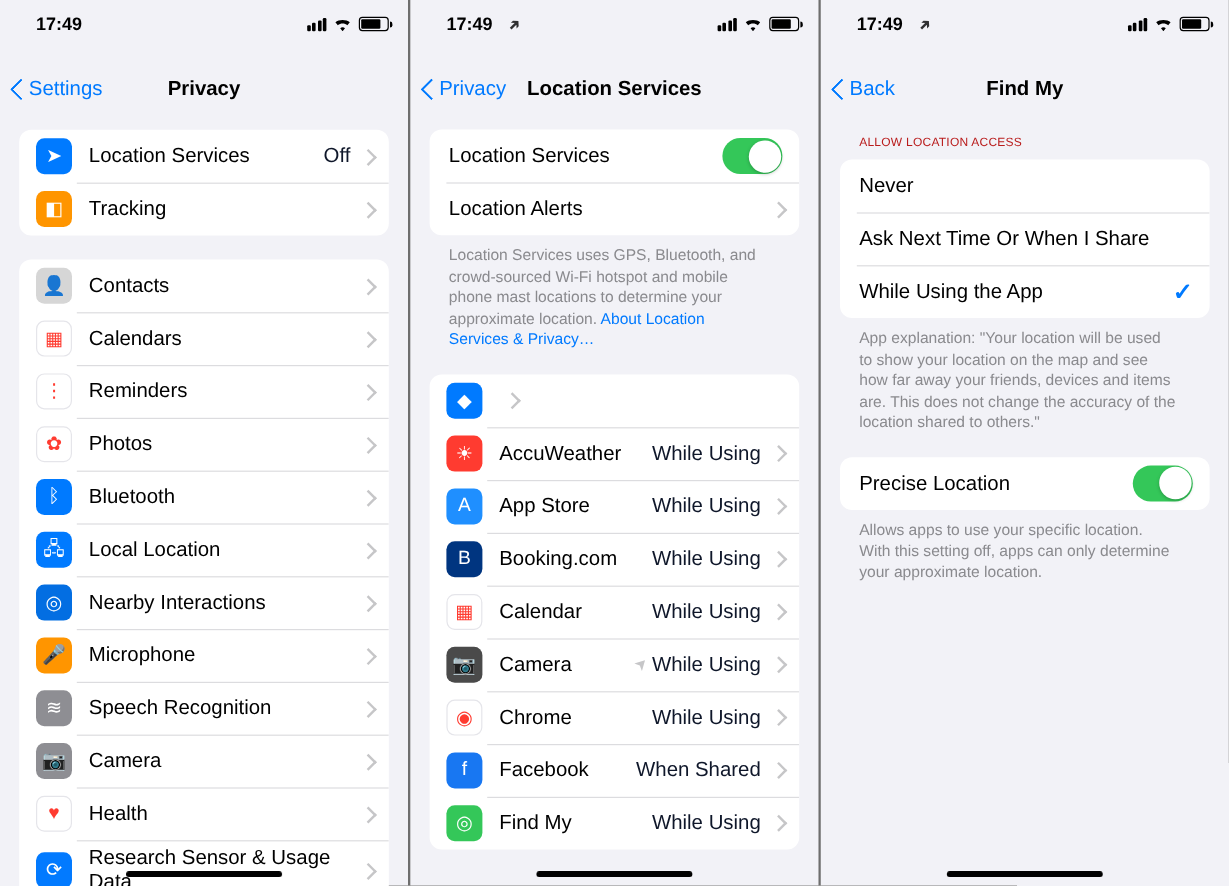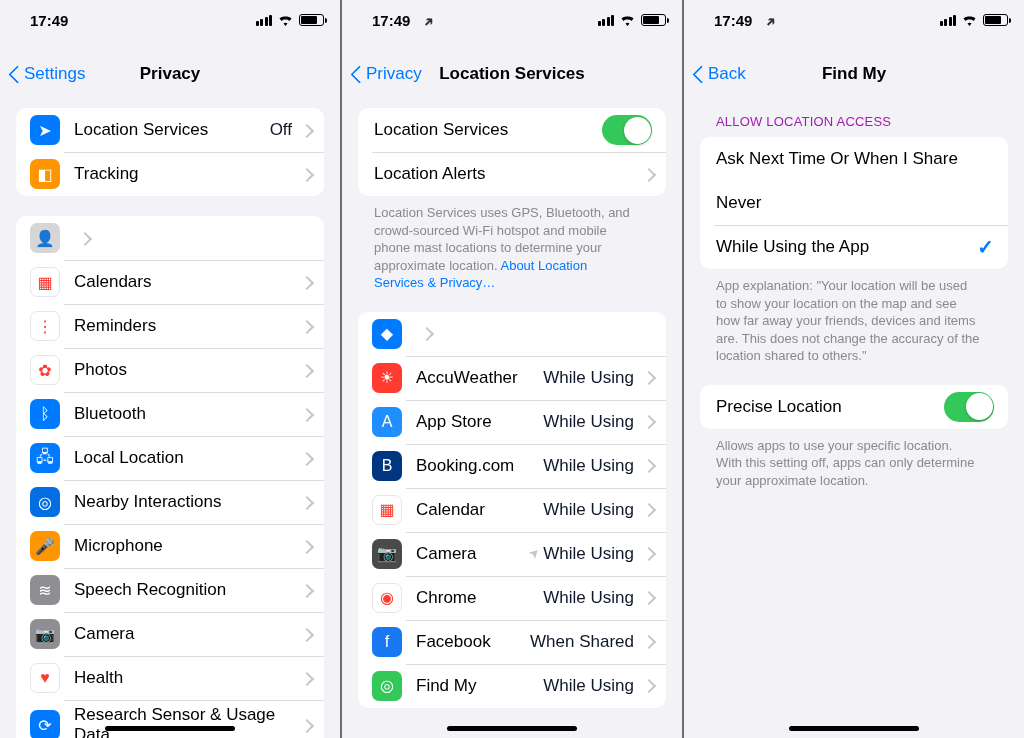--- a/index.html
+++ b/index.html
@@ -143,22 +143,22 @@
   .home-ind {
     position:absolute; bottom:7px; left:50%; transform:translateX(-50%);
     width:130px; height:5px; background:#000; border-radius:3px; z-index:50;
   }
   
   .detail-arrow { color:#c6c6c8; font-size:14px; transform: translateY(-1px);}
   .detail-arrow::before{content:"➤"; display:inline-block; transform:rotate(-45deg) scaleX(.85);}
   
   .section-header {
     margin: 30px 32px 8px 32px;
-    font-size: 13px;
-    color: #a21caf;
+    font-size: 10px;
+    color: #b91c1c;
     letter-spacing: .2px;
   }
   .hide-sb::-webkit-scrollbar{display:none}
 </style>
 </head>
 <body>
 
 <div class="phone">
   <div class="status">
     <div class="left">
@@ -198,20 +198,21 @@
         </div>
         <div class="row">
           <span class="icon" style="background: rgb(255, 149, 0);">◧</span>
           <span class="label">Tracking</span>
           <span class="chev"></span>
         </div>
       </div>
     <div class="group" id="s1g2">
         <div class="row first">
           <span class="icon" style="background: rgb(214, 214, 214);">👤</span>
+          <span class="label">Contacts</span>
           <span class="chev"></span>
         </div>
         <div class="row">
           <span class="icon" style="background: rgb(255, 255, 255); border: 1px solid rgb(229, 229, 234); color: rgb(255, 59, 48);">▦</span>
           <span class="label">Calendars</span>
           <span class="chev"></span>
         </div>
         <div class="row">
           <span class="icon" style="background: rgb(255, 255, 255); border: 1px solid rgb(229, 229, 234); color: rgb(255, 59, 48);">⋮</span>
           <span class="label">Reminders</span>
@@ -409,25 +410,25 @@
   <div class="nav">
     <div class="back">
       <span class="chev-back"></span>
       <span>Back</span>
     </div>
     <div class="title">Find My</div>
   </div>
   <div class="content hide-sb">
     <div class="section-header">ALLOW LOCATION ACCESS</div>
     <div class="group" style="margin-top:0" id="s3opts">
+        <div class="row no-icon first">
+          <span class="label">Never</span>
+        </div>
         <div class="row no-icon">
           <span class="label">Ask Next Time Or When I Share</span>
-        </div>
-        <div class="row no-icon first">
-          <span class="label">Never</span>
         </div>
         <div class="row no-icon">
           <span class="label">While Using the App</span>
           <span class="check">✓</span>
         </div>
       </div>
     <div class="group-footer">App explanation: "Your location will be used to show your location on the map and see how far away your friends, devices and items are. This does not change the accuracy of the location shared to others."</div>
     <div class="group">
       <div class="row no-icon first">
         <span class="label">Precise Location</span>

